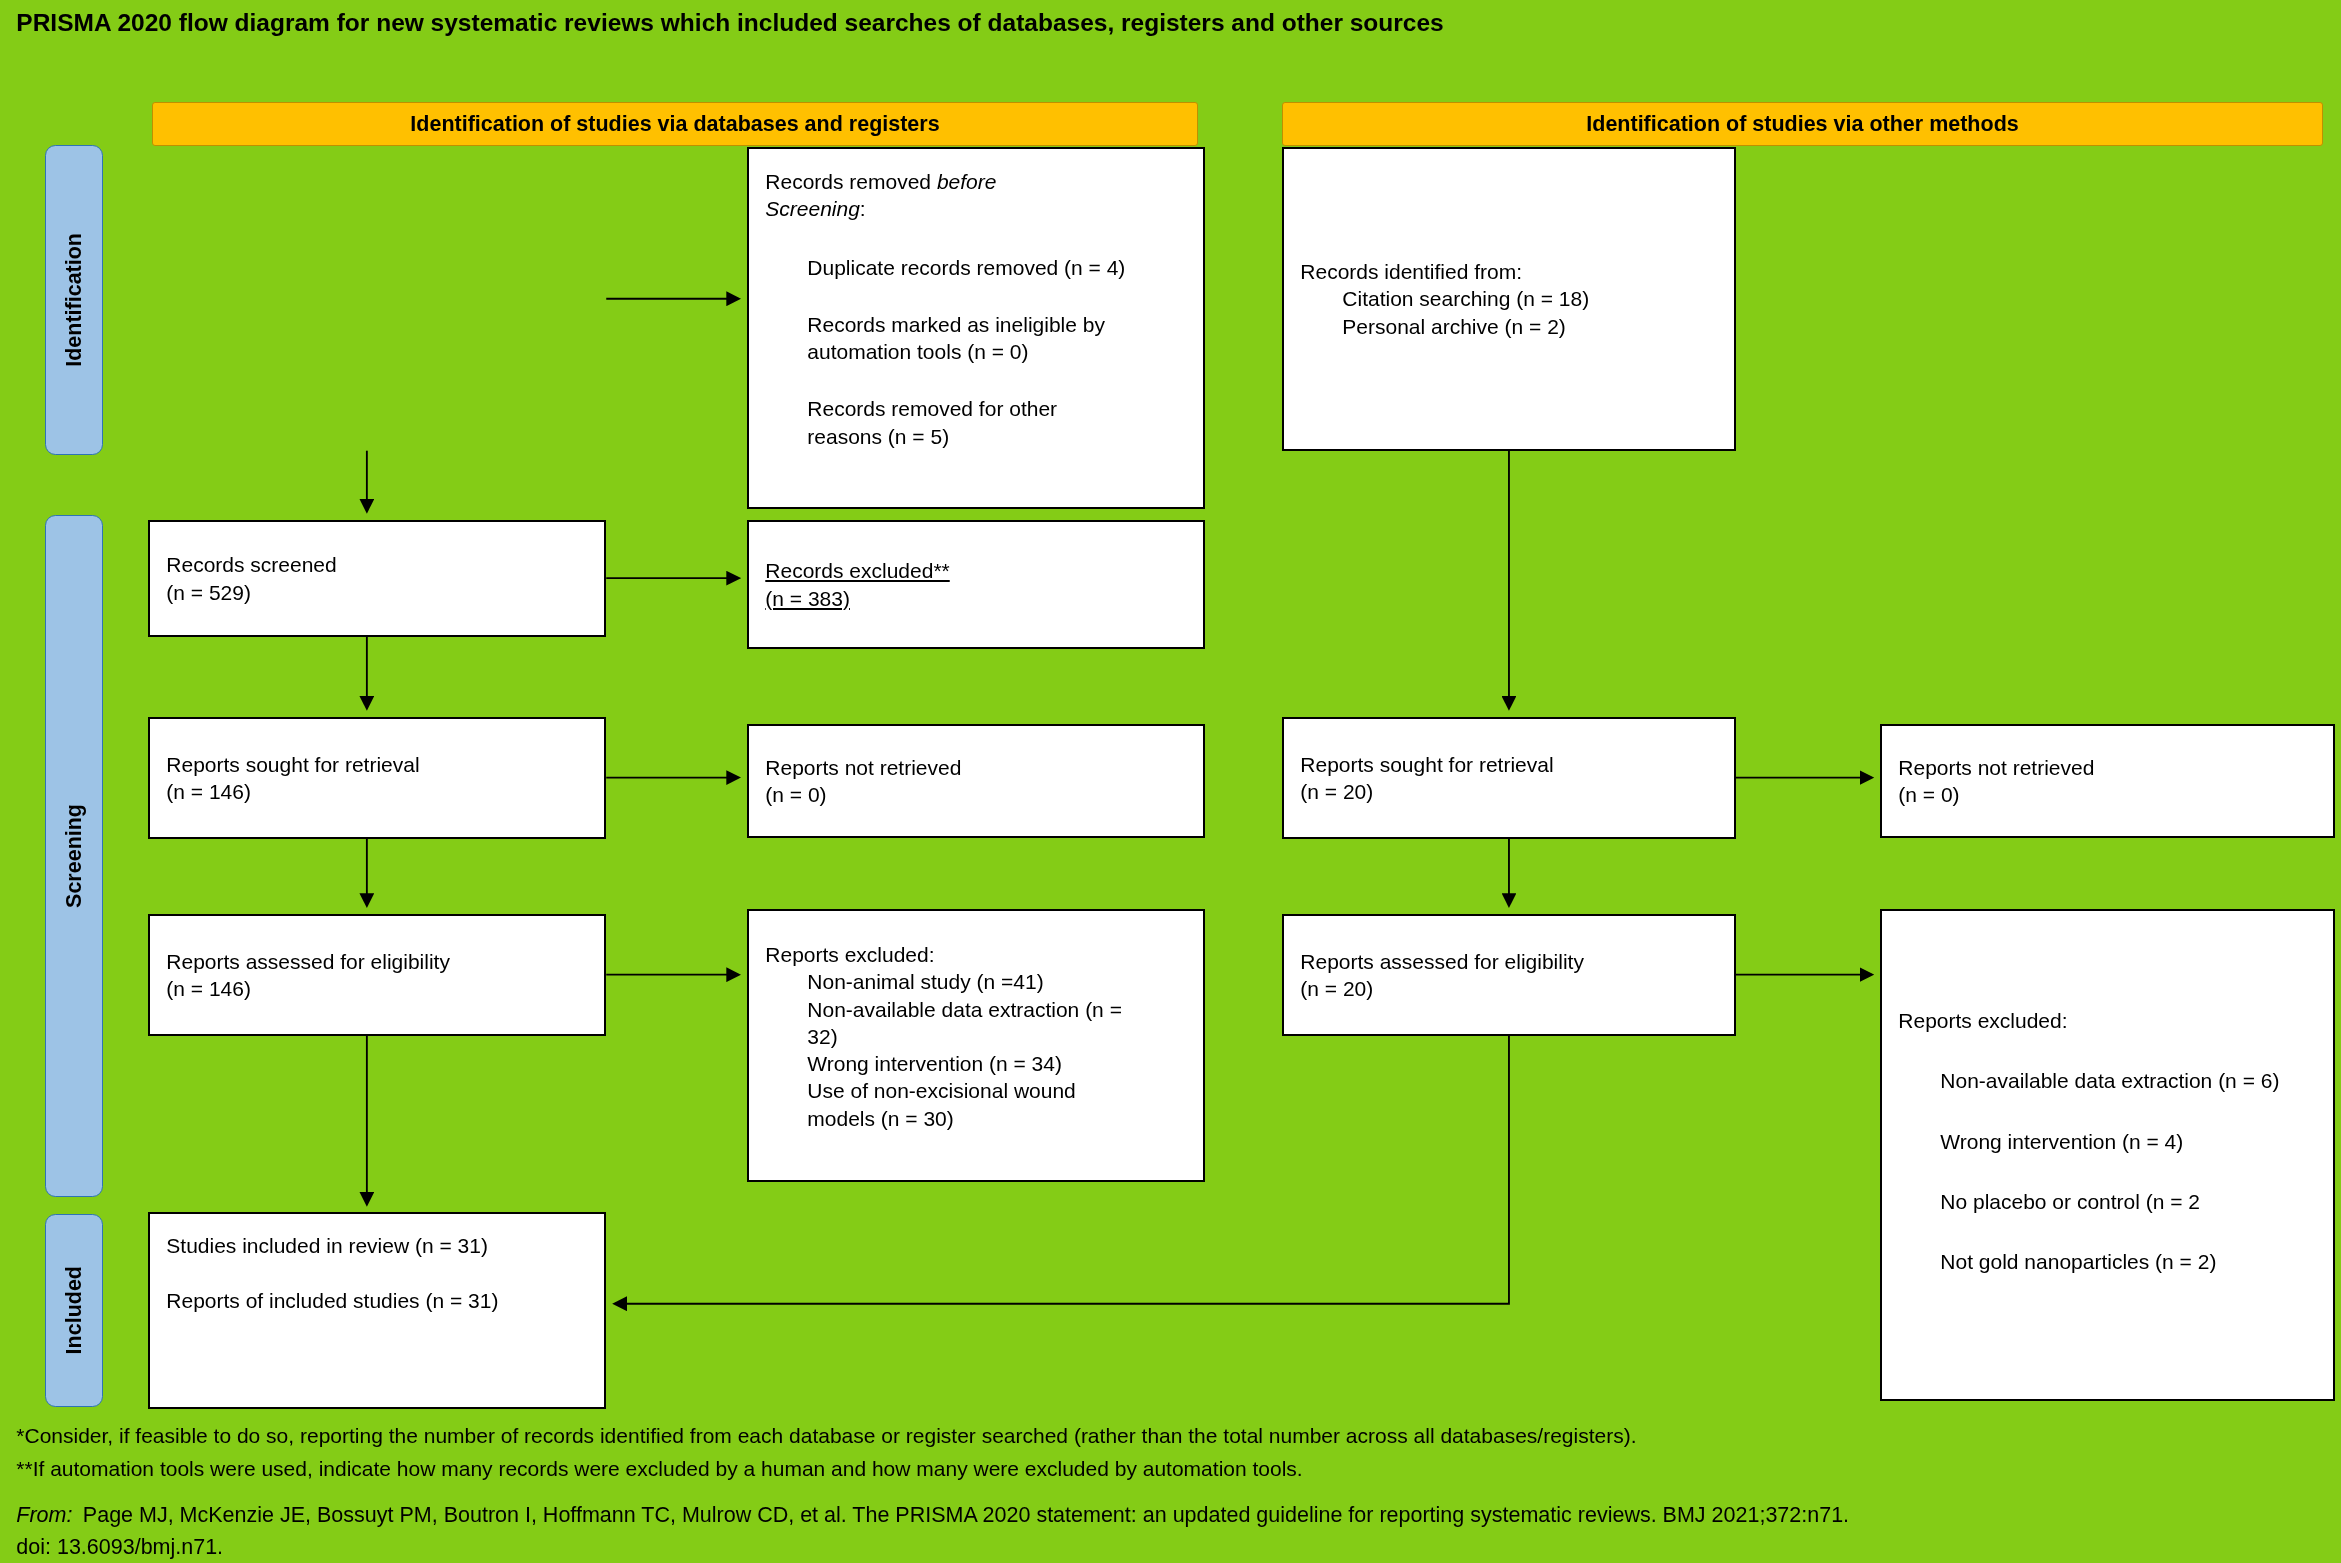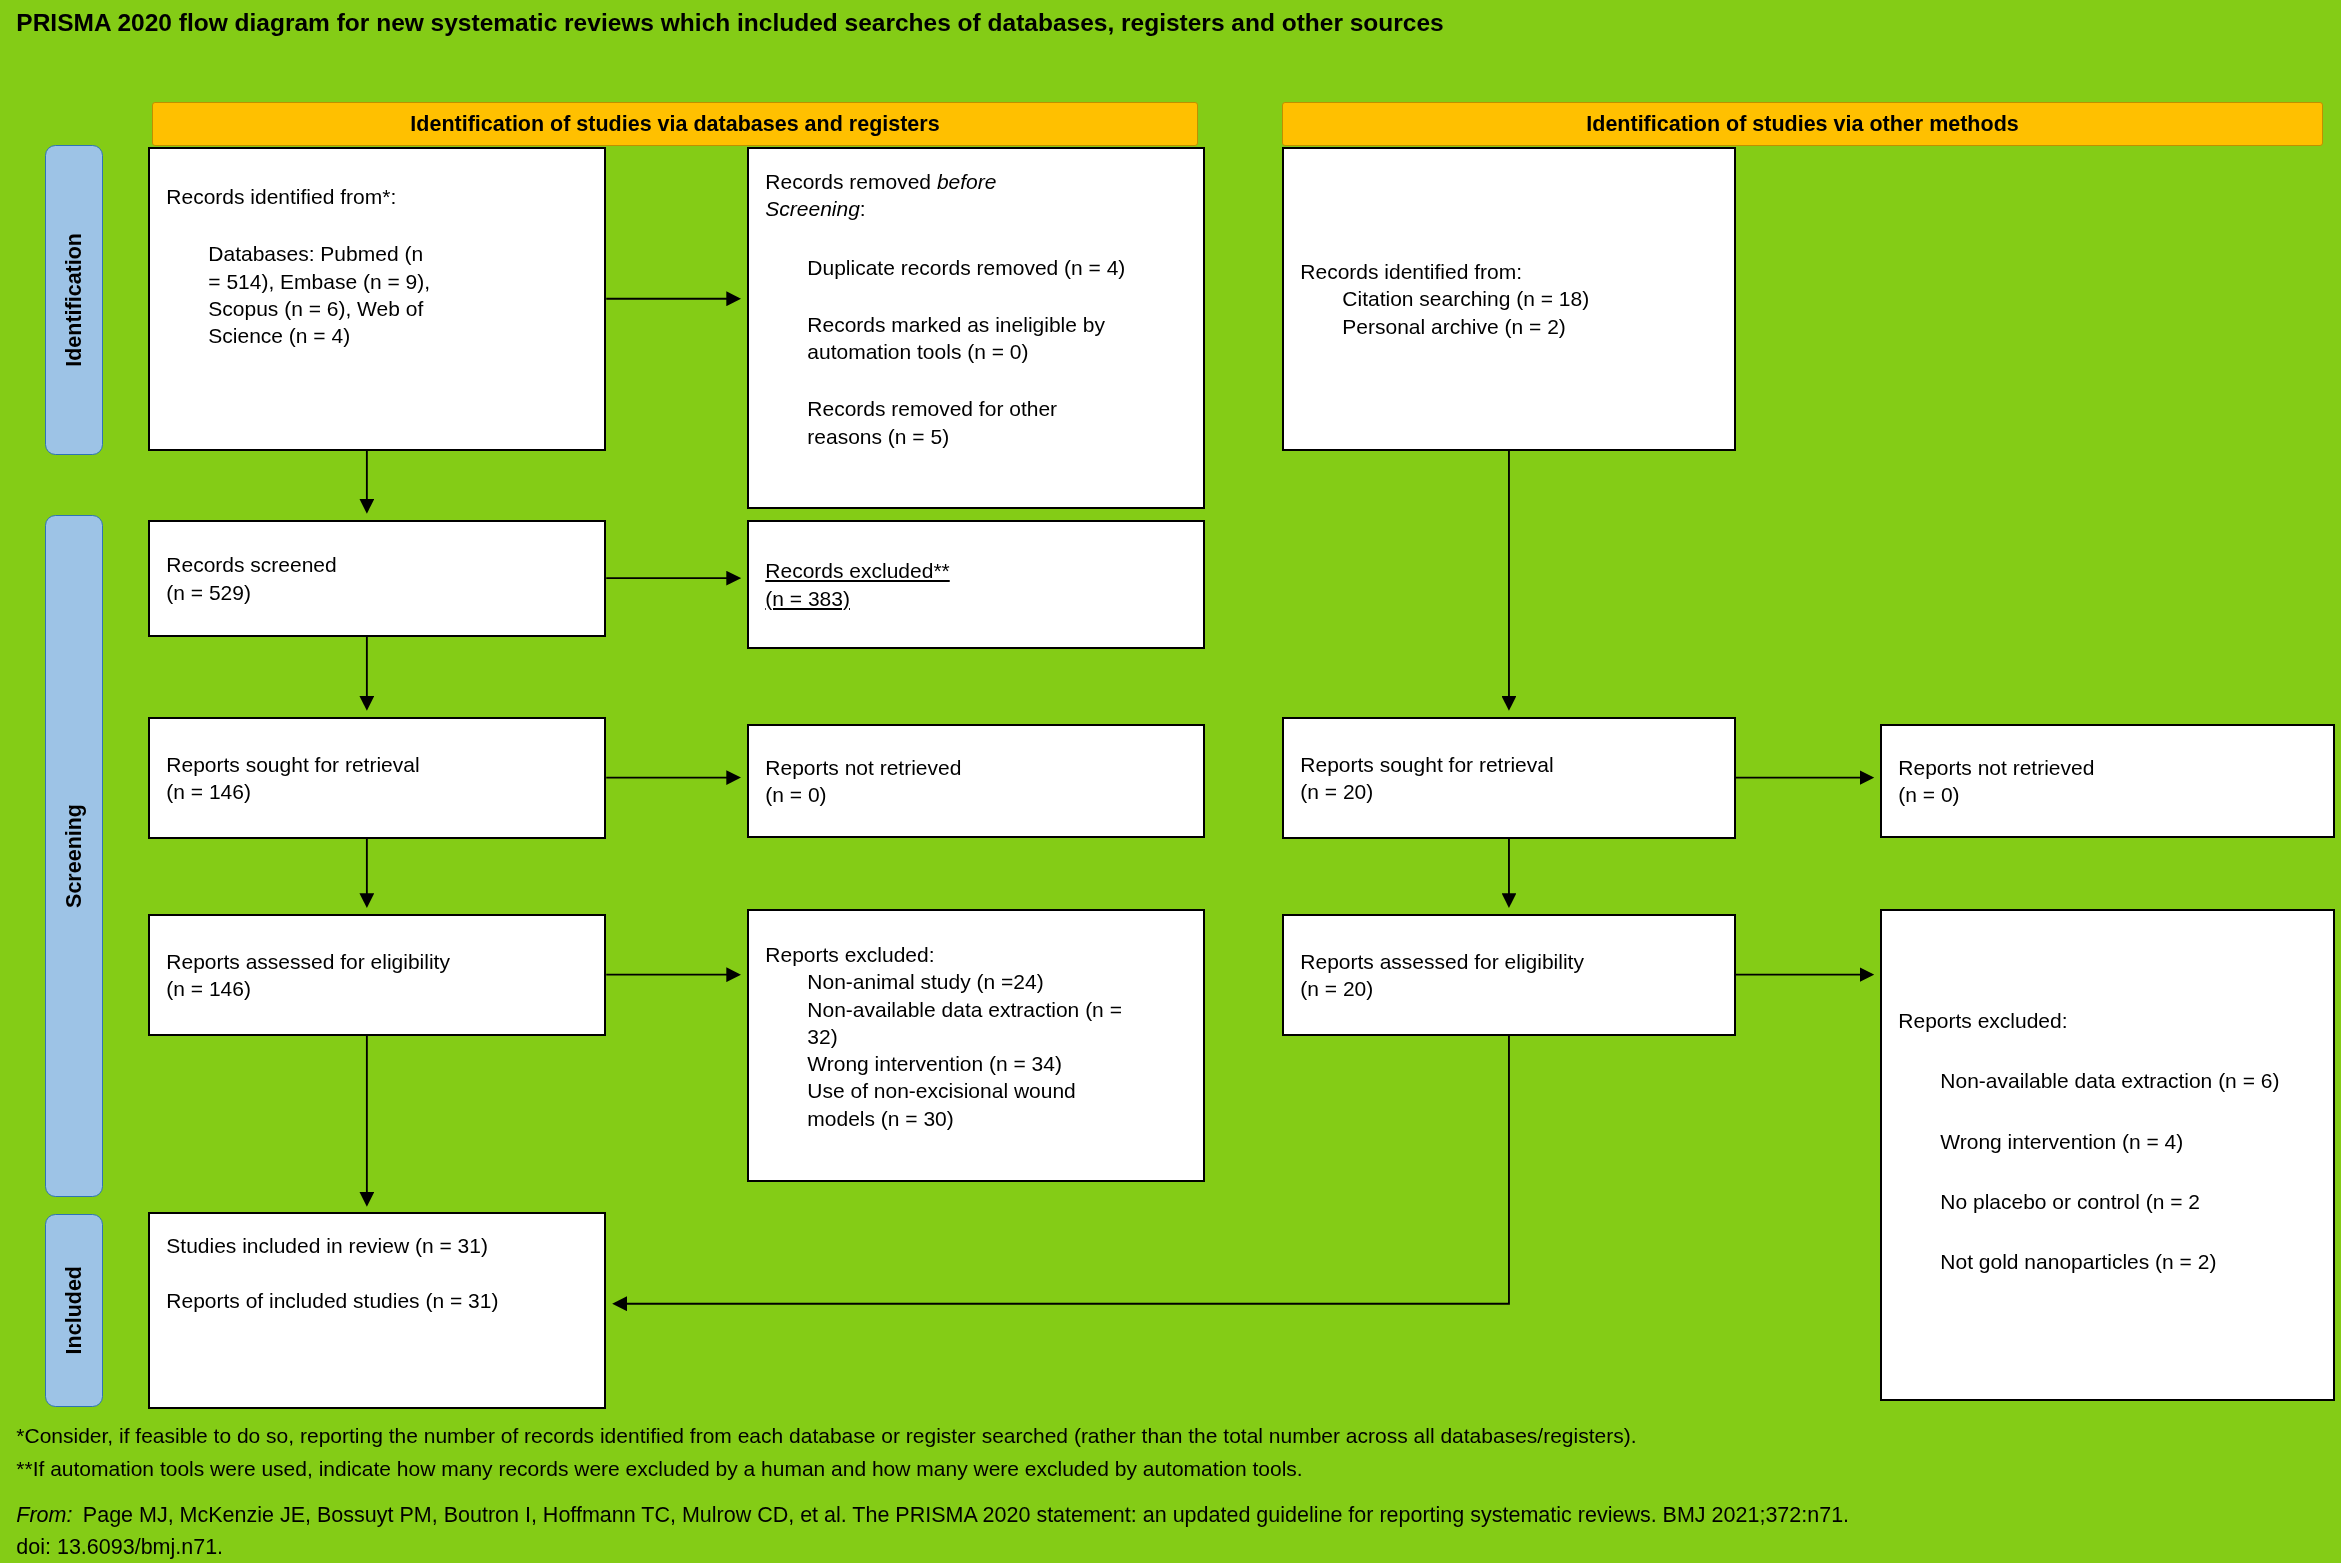--- a/index.html
+++ b/index.html
@@ -126,24 +126,20 @@
       <line x1="818" y1="1315" x2="996" y2="1315" marker-end="url(#arr)"></line>
       <line x1="495" y1="1397" x2="495" y2="1624" marker-end="url(#arr)"></line>
       <line x1="2036" y1="608" x2="2036" y2="955" marker-end="url(#arr)"></line>
       <line x1="2342" y1="1049" x2="2525" y2="1049" marker-end="url(#arr)"></line>
       <line x1="2036" y1="1131" x2="2036" y2="1221" marker-end="url(#arr)"></line>
       <line x1="2342" y1="1315" x2="2525" y2="1315" marker-end="url(#arr)"></line>
       <polyline points="2036,1397 2036,1759 830,1759" marker-end="url(#arr)"></polyline>
     </g>
   </svg>
 
-  <div class="box" style="left:148px; top:147px; width:458px; height:304px; padding-top:34px;">
-    <div>Records identified from*:</div>
-    <div class="indent" style="margin-top:30px; max-width:230px;">Databases: Pubmed (n = 514), Embase (n = 9), Scopus (n = 6), Web of Science (n = 4)</div>
-  </div>
 
   <div class="box" style="left:148px; top:520px; width:458px; height:117px;">
     <div class="vcenter" style="height:100%;">
       <div>Records screened</div>
       <div>(n = 529)</div>
     </div>
   </div>
 
   <div class="box" style="left:148px; top:717px; width:458px; height:122px;">
     <div class="vcenter" style="height:100%;">
@@ -182,21 +178,21 @@
 
   <div class="box" style="left:747px; top:724px; width:458px; height:114px;">
     <div class="vcenter" style="height:100%;">
       <div>Reports not retrieved</div>
       <div>(n = 0)</div>
     </div>
   </div>
 
   <div class="box" style="left:747px; top:909px; width:458px; height:273px; padding-top:30px;">
     <div>Reports excluded:</div>
-    <div class="indent" style="max-width:326px;">Non-animal study (n =24)</div>
+    <div class="indent" style="max-width:326px;">Non-animal study (n =41)</div>
     <div class="indent" style="max-width:326px;">Non-available data extraction (n = 32)</div>
     <div class="indent" style="max-width:326px;">Wrong intervention (n = 34)</div>
     <div class="indent" style="max-width:311px;">Use of non-excisional wound models (n = 30)</div>
   </div>
 
   <div class="box vcenter" style="left:1282px; top:147px; width:454px; height:304px;">
     <div>Records identified from:</div>
     <div class="indent">Citation searching (n = 18)</div>
     <div class="indent">Personal archive (n = 2)</div>
   </div>

